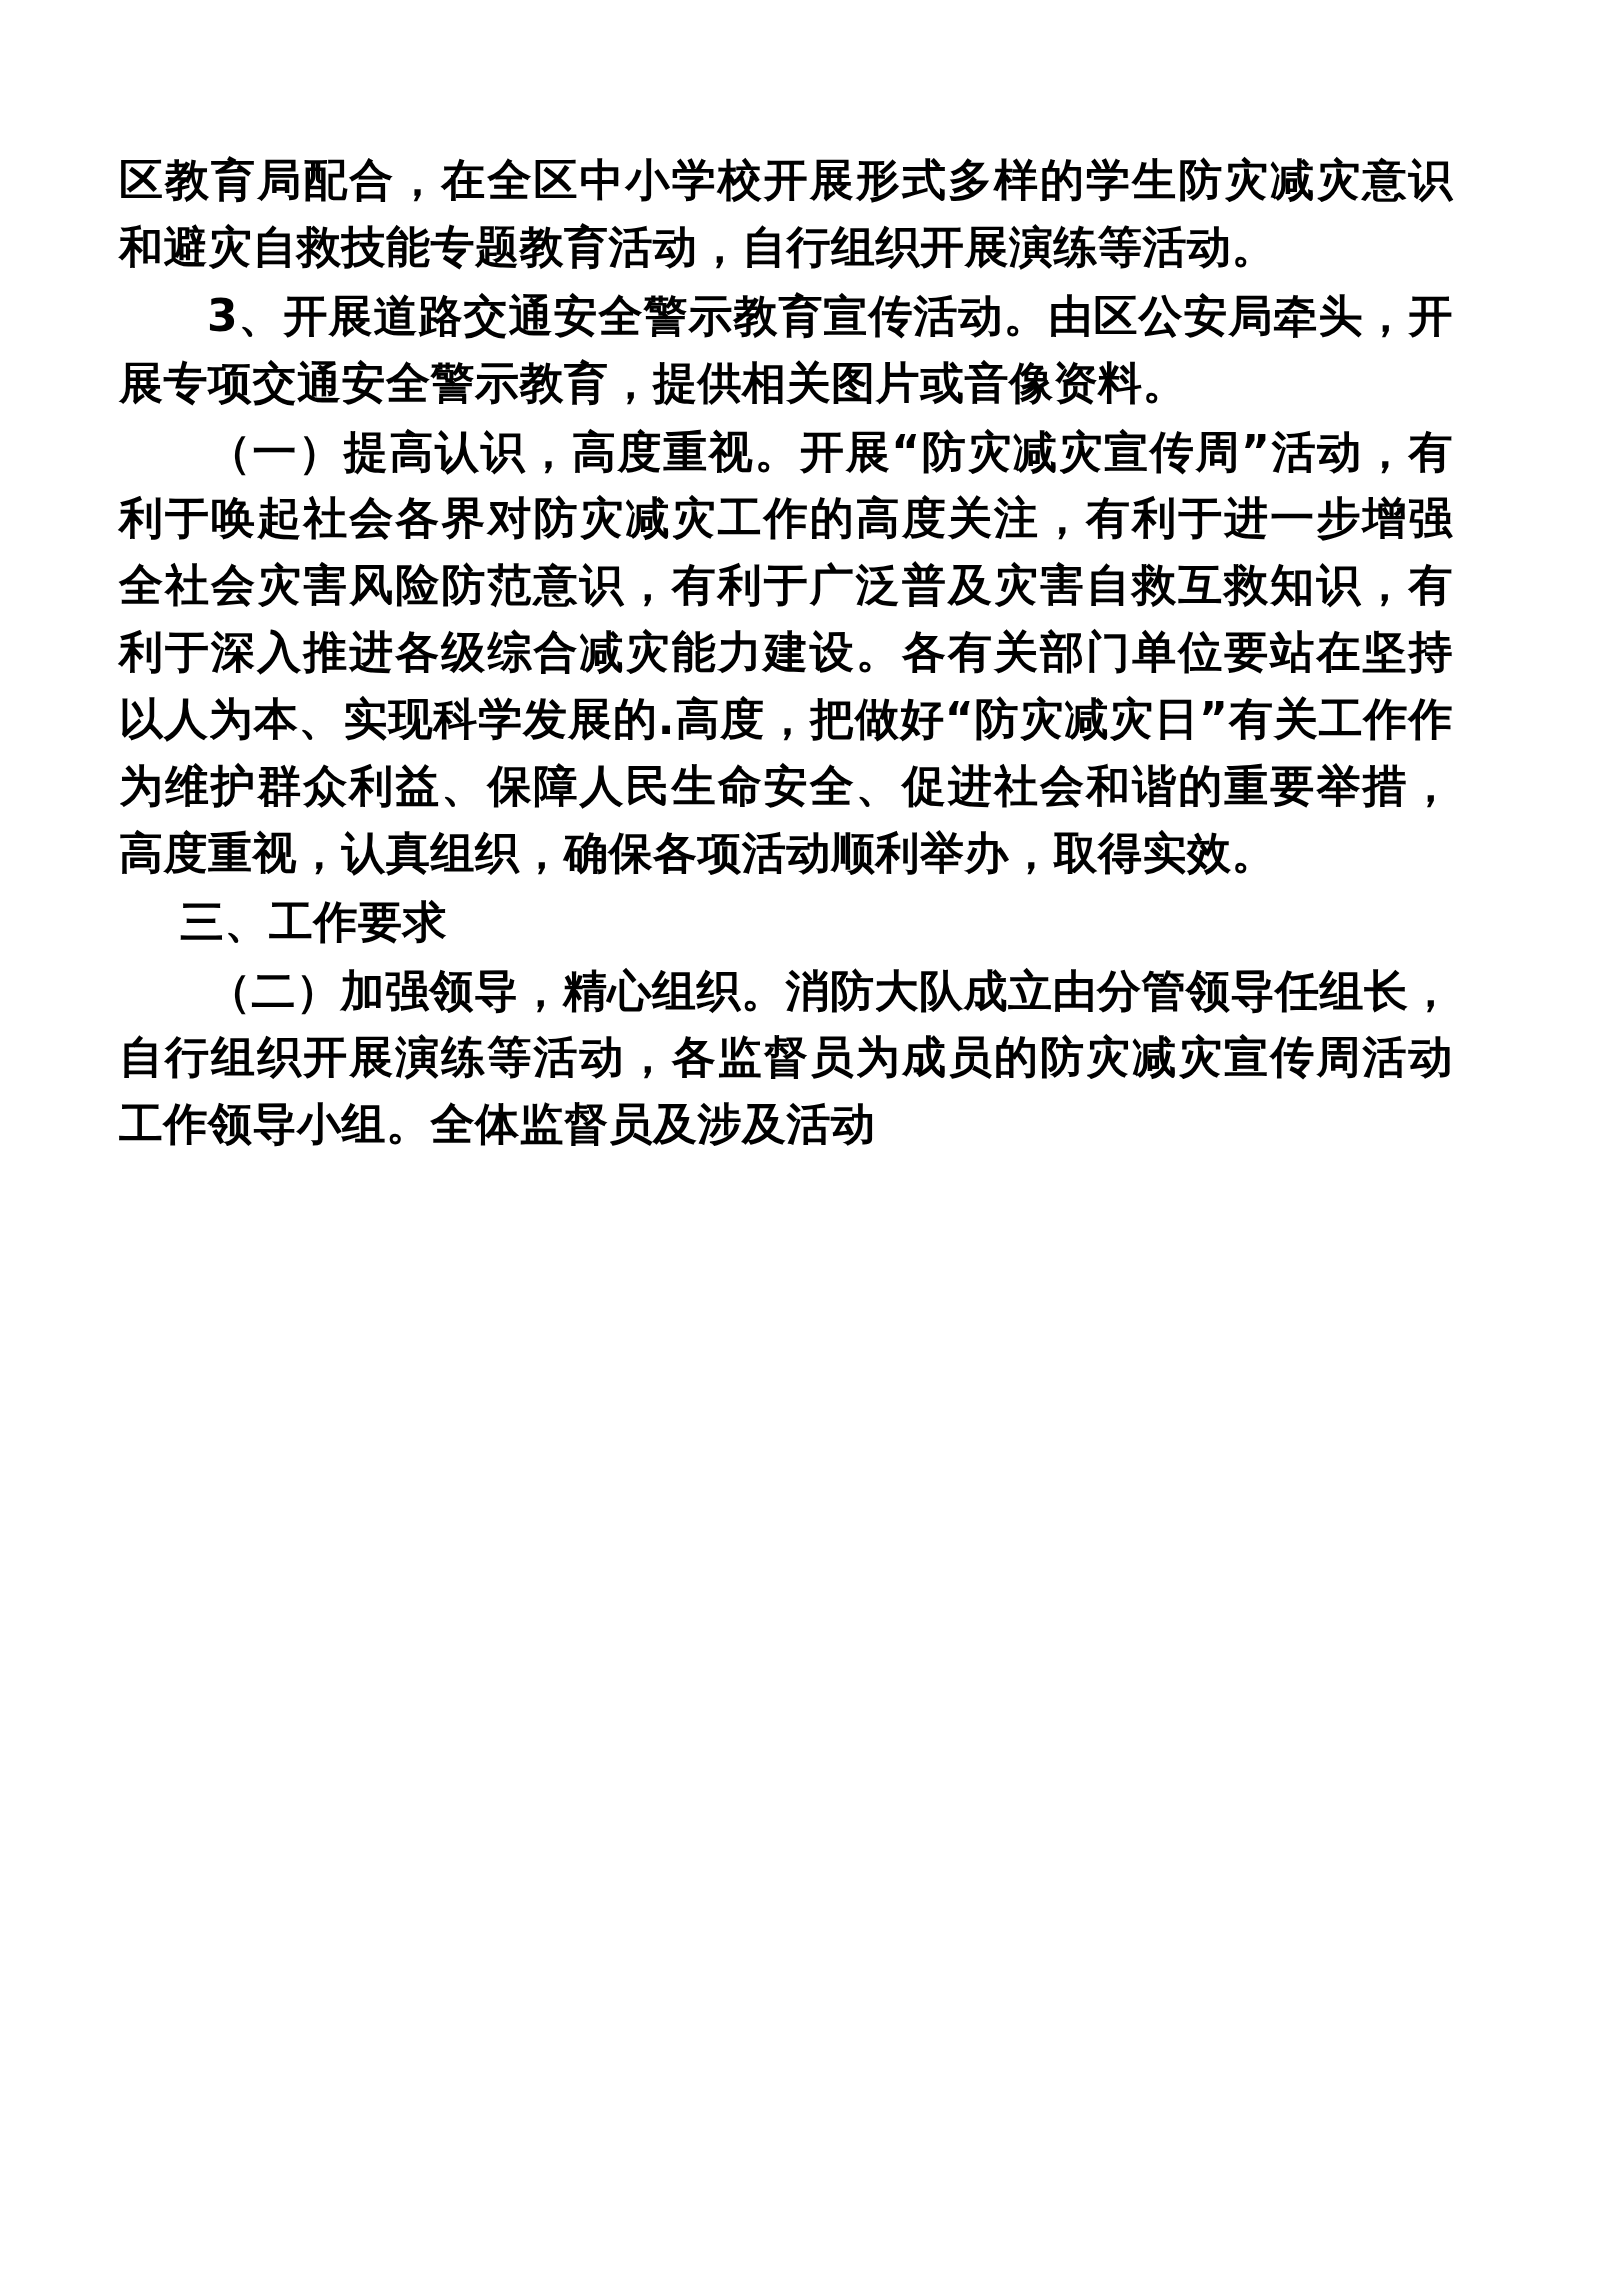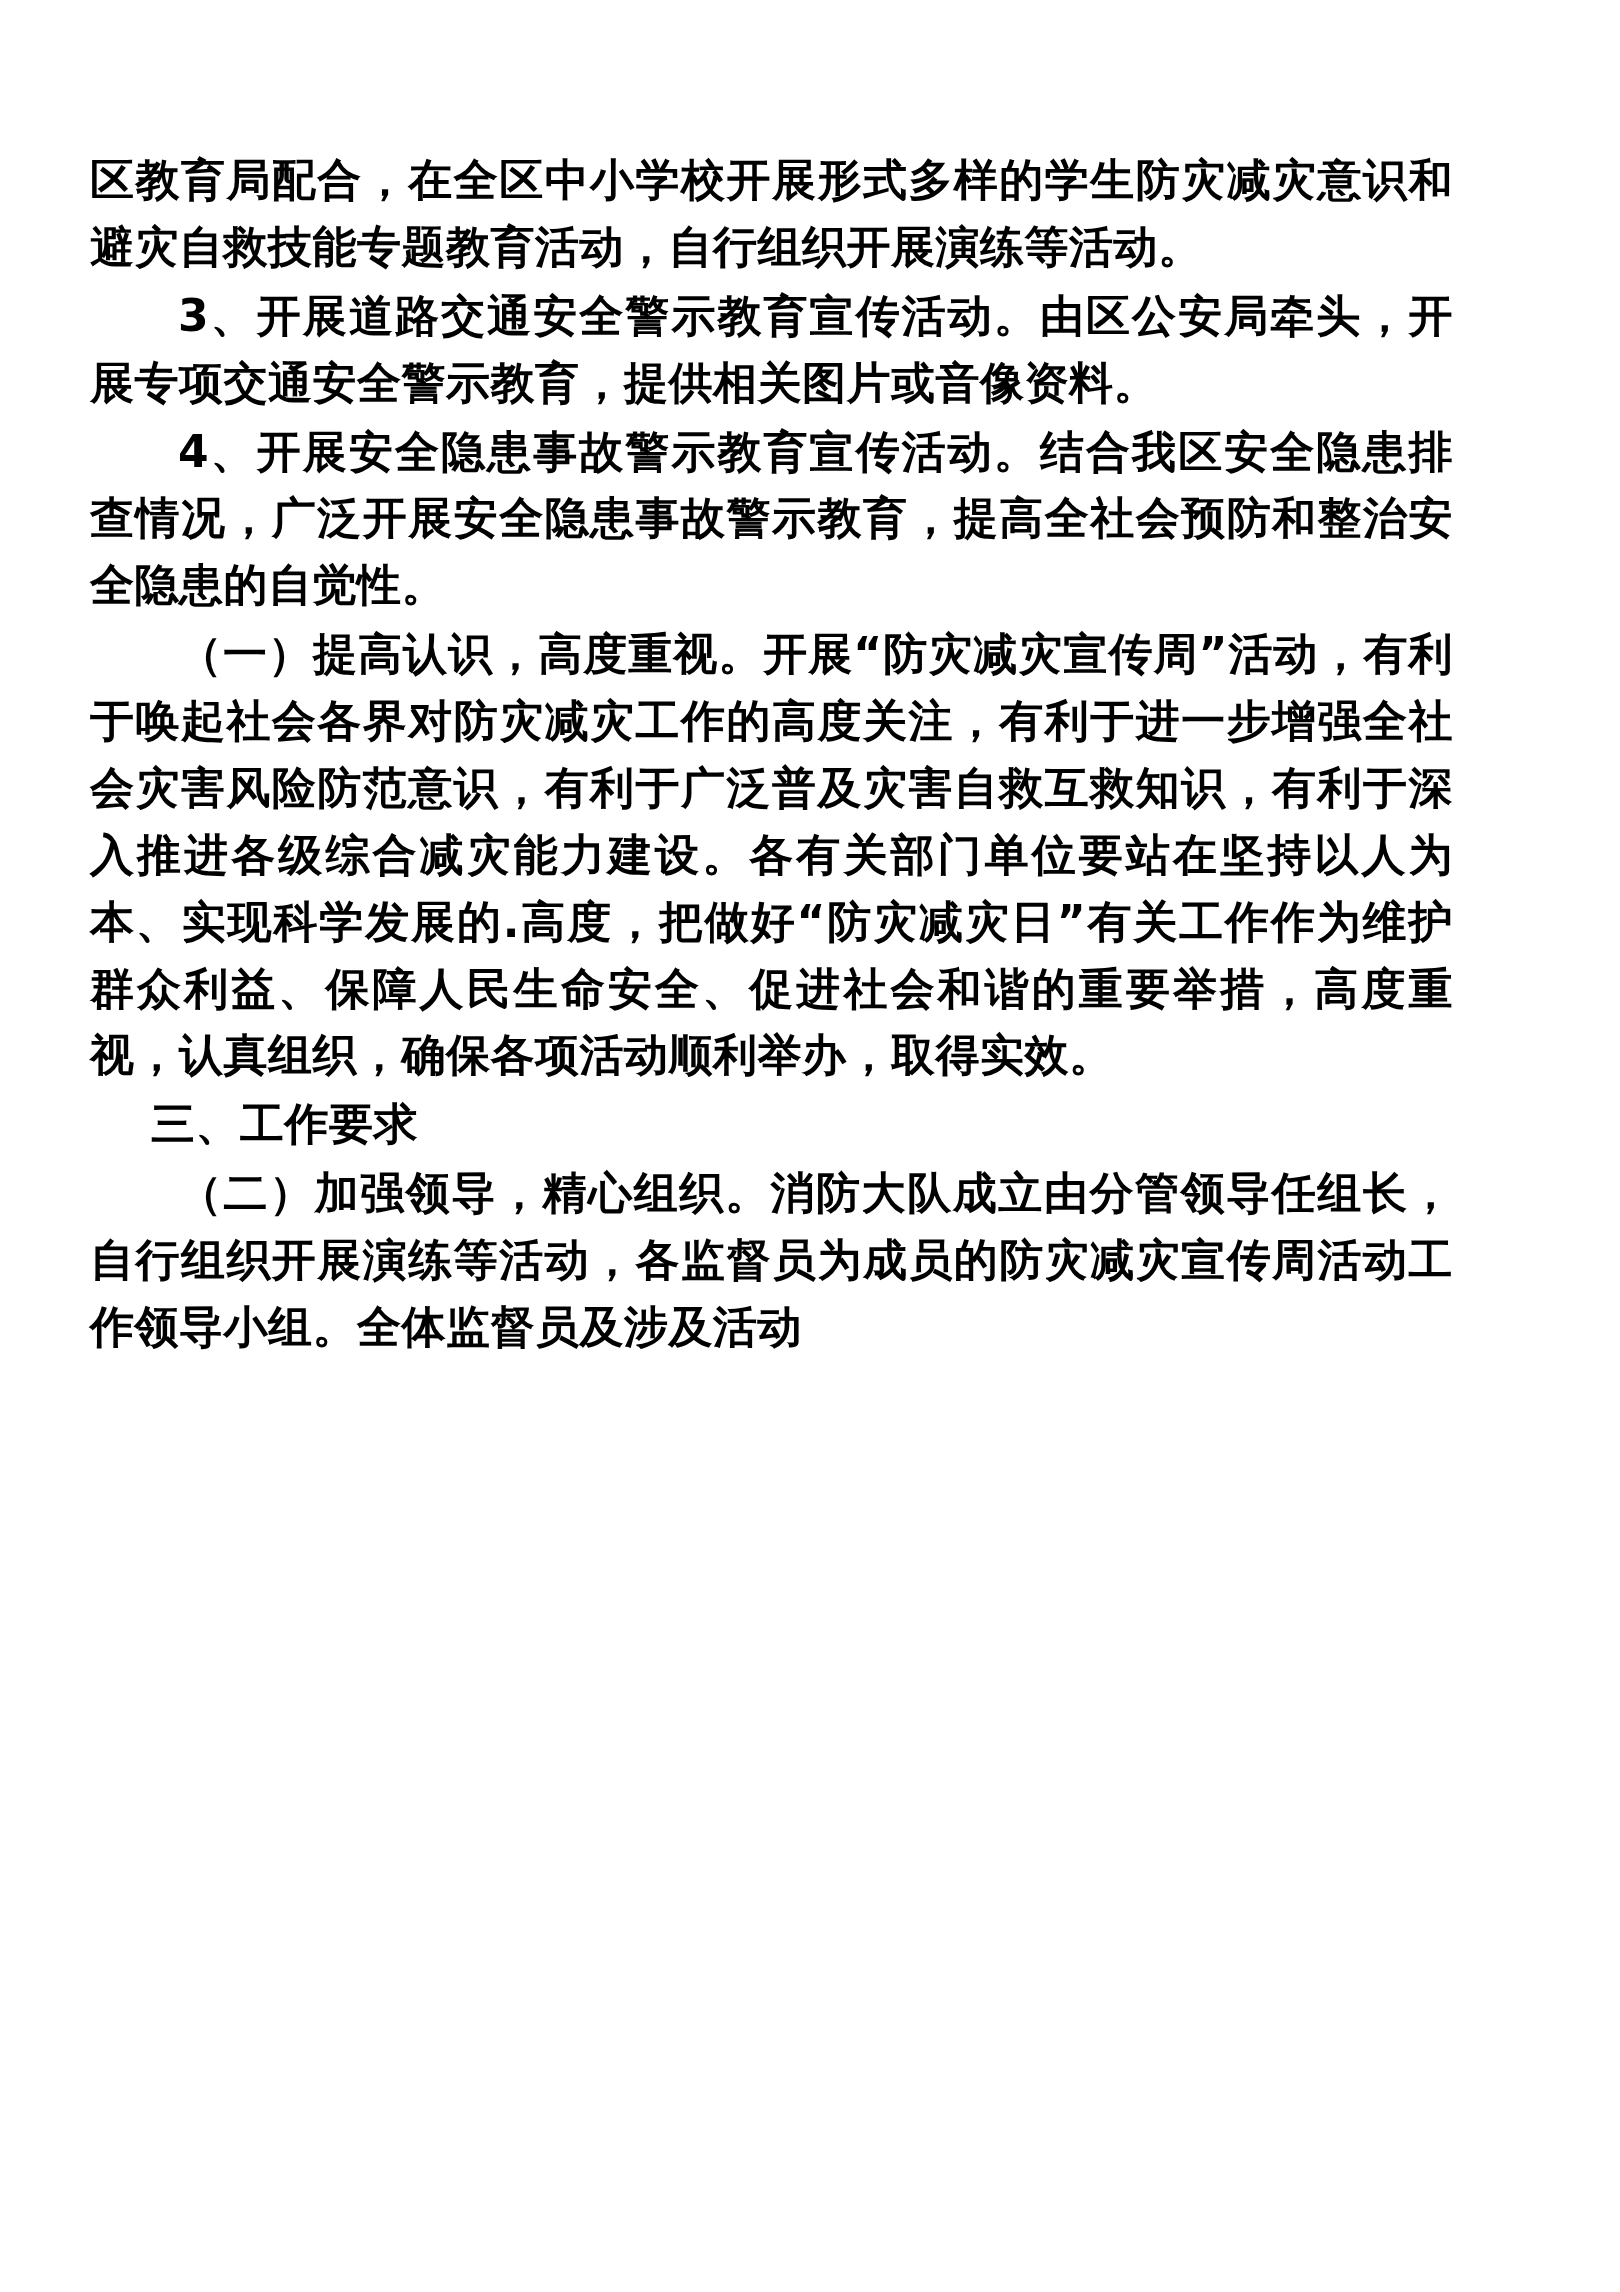--- a/index.html
+++ b/index.html
@@ -11,21 +11,21 @@
     width: 1620px;
     height: 2293px;
     font-family: "DejaVu Sans", "Liberation Sans", sans-serif;
     color: #000000;
     overflow: hidden;
   }
   .page {
     box-sizing: border-box;
     width: 1620px;
     height: 1959px;
-    padding: 147px 167px 0 90px;
+    padding: 147px 167px 0 119px;
     background: #ffffff;
   }
   .doc-body {
     font-size: 44px;
     line-height: 1.52;
     letter-spacing: 0.5px;
     text-align: justify;
     font-weight: 600;
   }
   p.para {
@@ -39,19 +39,18 @@
     text-indent: 61px;
   }
 </style>
 </head>
 <body>
 
 <div class="page">
   <div class="doc-body">
     <p class="para">区教育局配合，在全区中小学校开展形式多样的学生防灾减灾意识和避灾自救技能专题教育活动，自行组织开展演练等活动。</p>
     <p class="para indent2">3、开展道路交通安全警示教育宣传活动。由区公安局牵头，开展专项交通安全警示教育，提供相关图片或音像资料。</p>
-    <p class="para indent2">4、开展安全隐患事故警示教育宣传活动。结合我区安全隐患排查情况，广泛开展安全隐患事故警示教育，提高全社会预防和整治安全隐患的自觉性。</p>
     <p class="para indent2">（一）提高认识，高度重视。开展“防灾减灾宣传周”活动，有利于唤起社会各界对防灾减灾工作的高度关注，有利于进一步增强全社会灾害风险防范意识，有利于广泛普及灾害自救互救知识，有利于深入推进各级综合减灾能力建设。各有关部门单位要站在坚持以人为本、实现科学发展的.高度，把做好“防灾减灾日”有关工作作为维护群众利益、保障人民生命安全、促进社会和谐的重要举措，高度重视，认真组织，确保各项活动顺利举办，取得实效。</p>
     <p class="para indent1">三、工作要求</p>
     <p class="para indent2">（二）加强领导，精心组织。消防大队成立由分管领导任组长，自行组织开展演练等活动，各监督员为成员的防灾减灾宣传周活动工作领导小组。全体监督员及涉及活动</p>
   </div>
 </div>
 
 
 </body></html>

